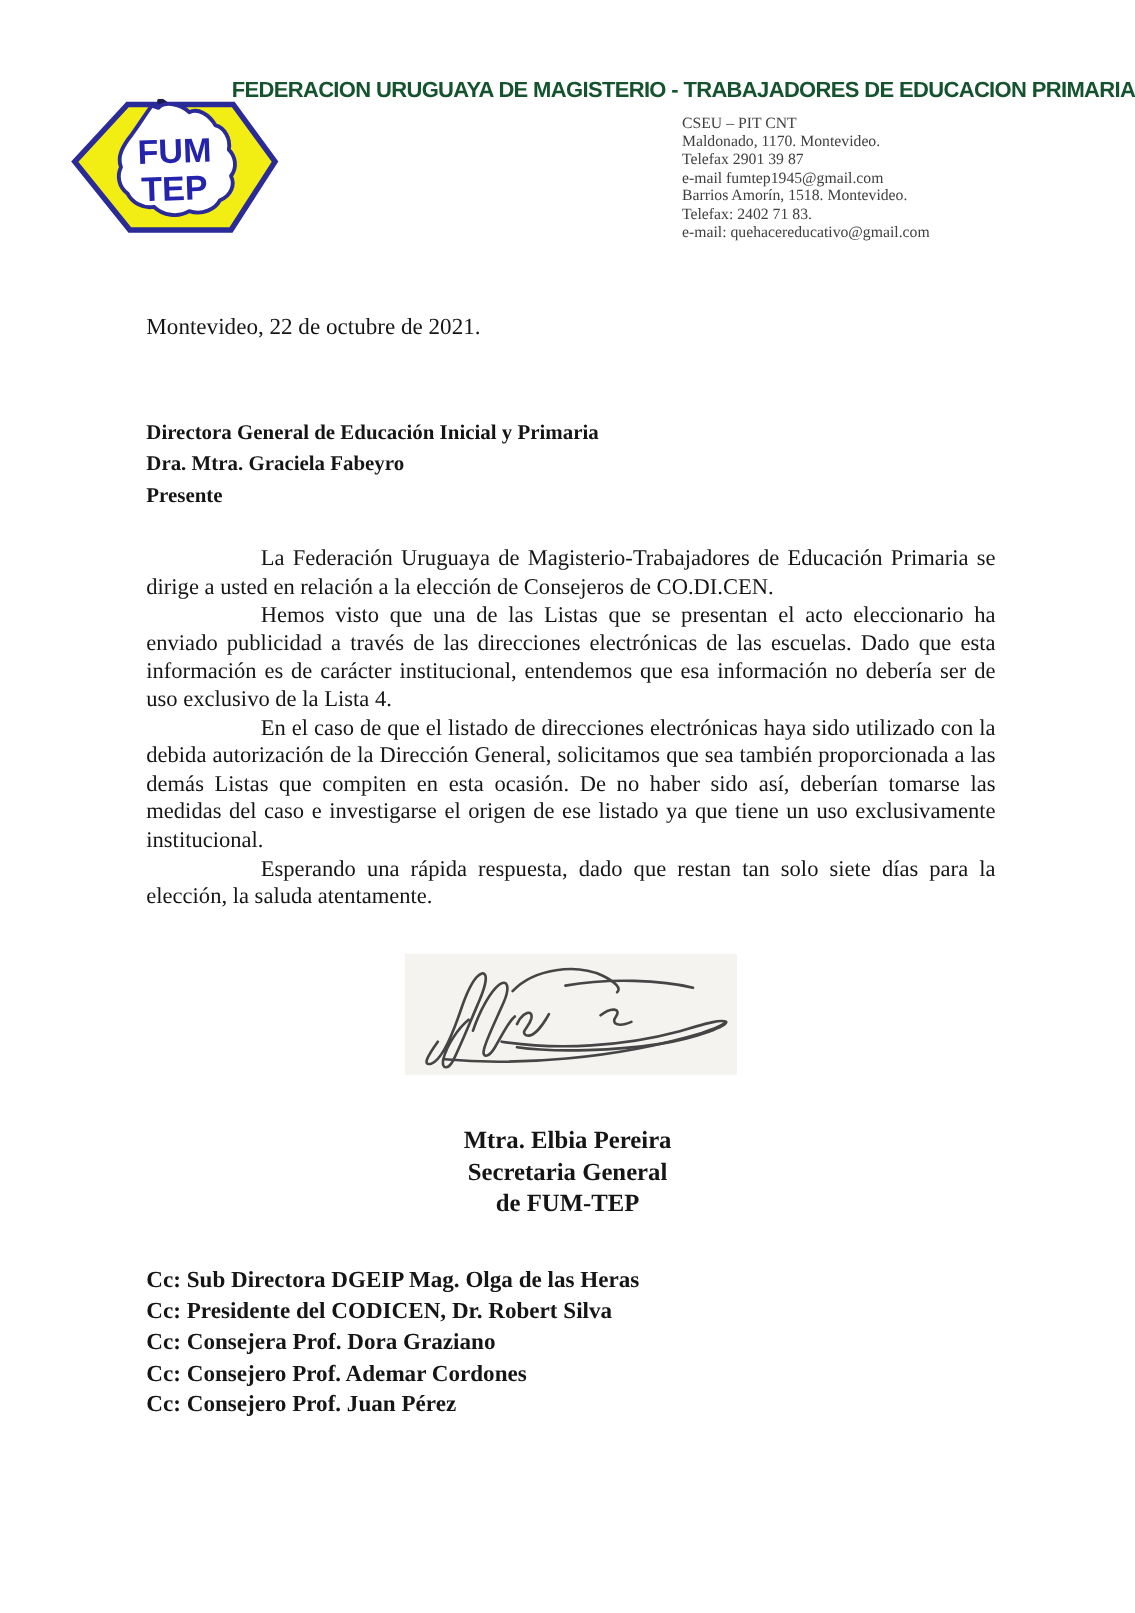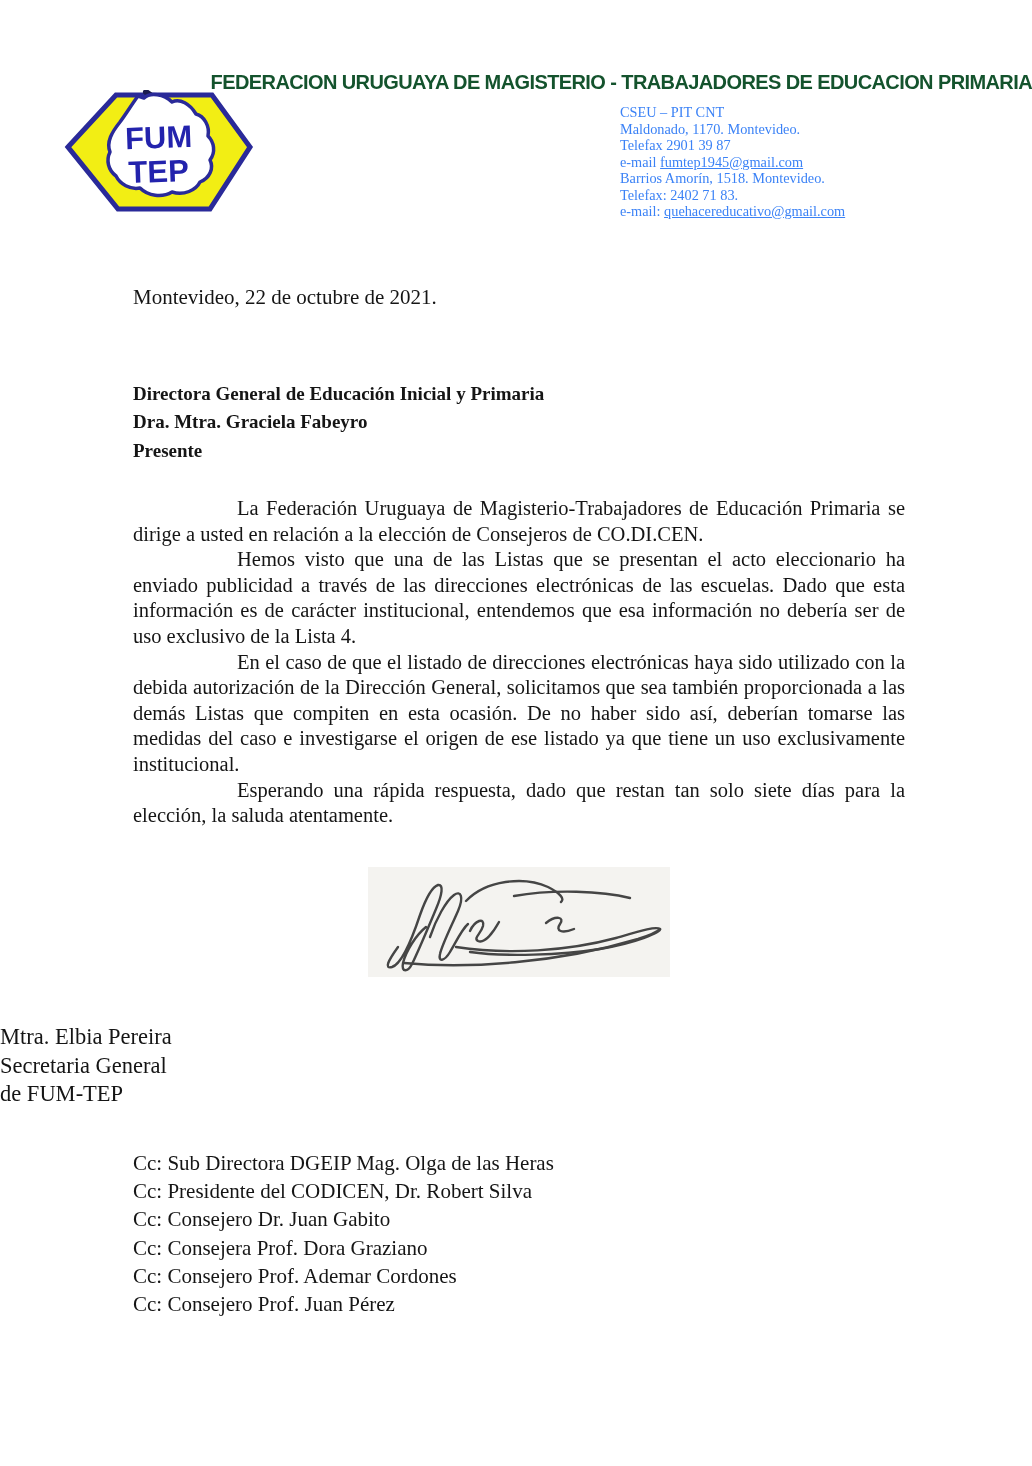--- a/index.html
+++ b/index.html
@@ -35,25 +35,25 @@
     width: 192px;
     height: 124px;
   }
 
   .contact {
     position: absolute;
     top: 104px;
     left: 620px;
     font-size: 14.3px;
     line-height: 16.5px;
-    color: #3b82f6;
+    color: #404040;
     white-space: nowrap;
   }
   .contact-line { display: block; }
-  .email-link { text-decoration: underline; cursor: pointer; }
+  .email-link { cursor: pointer; }
 
   
   .date-line {
     position: absolute;
     top: 285px;
     left: 133px;
     width: 772px;
     text-align: left;
     font-size: 21px;
   }
@@ -89,35 +89,35 @@
     height: 110px;
     background: #f4f3f0;
   }
   .signature-box svg { display: block; }
 
   .signer {
     position: absolute;
     top: 1023px;
     left: 0;
     width: 100%;
-    text-align: left;
-    font-weight: normal;
+    text-align: center;
+    font-weight: bold;
     font-size: 22.5px;
     line-height: 28.5px;
   }
 
   
   .cc {
     position: absolute;
     top: 1149px;
     left: 133px;
     font-size: 21px;
     line-height: 28.2px;
   }
-  .cc-line { display: block; }
+  .cc-line { display: block; font-weight: bold; }
 </style>
 </head>
 <body>
 
 <div class="page">
 
   <div class="org-title">FEDERACION URUGUAYA DE MAGISTERIO - TRABAJADORES DE EDUCACION PRIMARIA</div>
 
   <div class="logo-wrap">
     <svg width="192" height="124" viewBox="0 0 192 124">
@@ -192,19 +192,18 @@
 
   <div class="signer">
     <div>Mtra. Elbia Pereira</div>
     <div>Secretaria General</div>
     <div>de FUM-TEP</div>
   </div>
 
   <div class="cc">
     <span class="cc-line">Cc: Sub Directora DGEIP Mag. Olga de las Heras</span>
     <span class="cc-line">Cc: Presidente del CODICEN, Dr. Robert Silva</span>
-    <span class="cc-line">Cc: Consejero Dr. Juan Gabito</span>
     <span class="cc-line">Cc: Consejera Prof. Dora Graziano</span>
     <span class="cc-line">Cc: Consejero Prof. Ademar Cordones</span>
     <span class="cc-line">Cc: Consejero Prof. Juan Pérez</span>
   </div>
 
 </div>
 
 </body></html>

